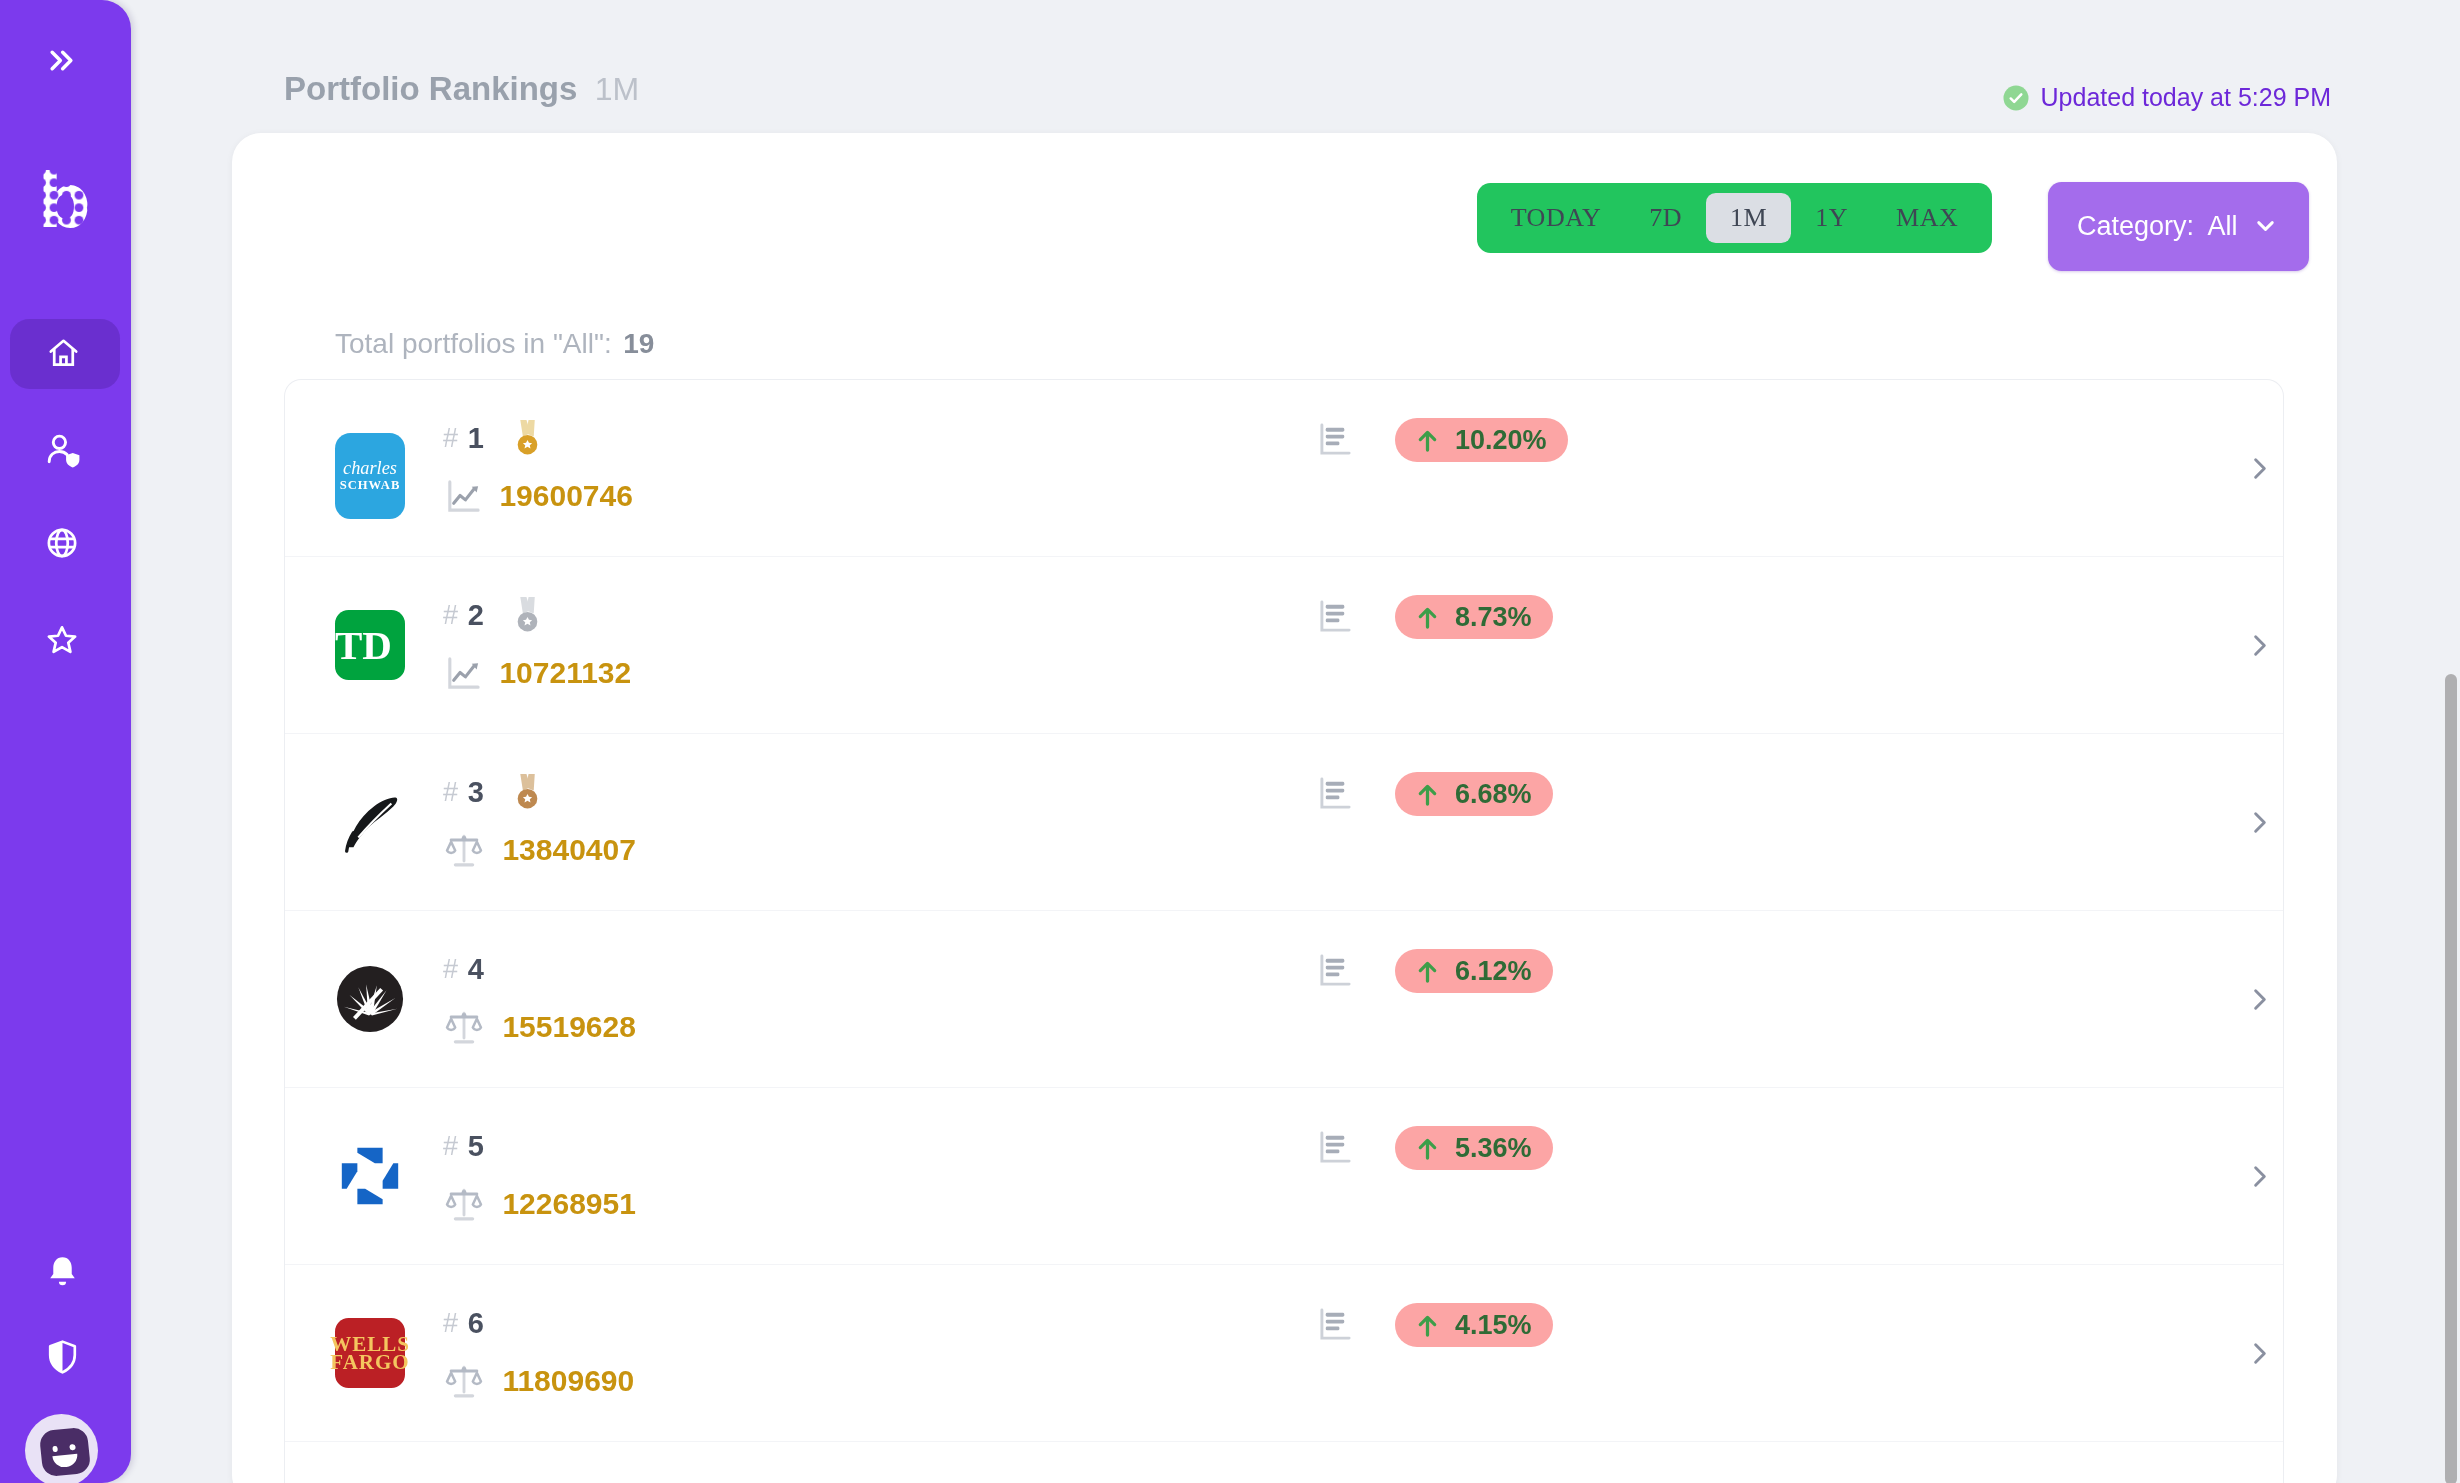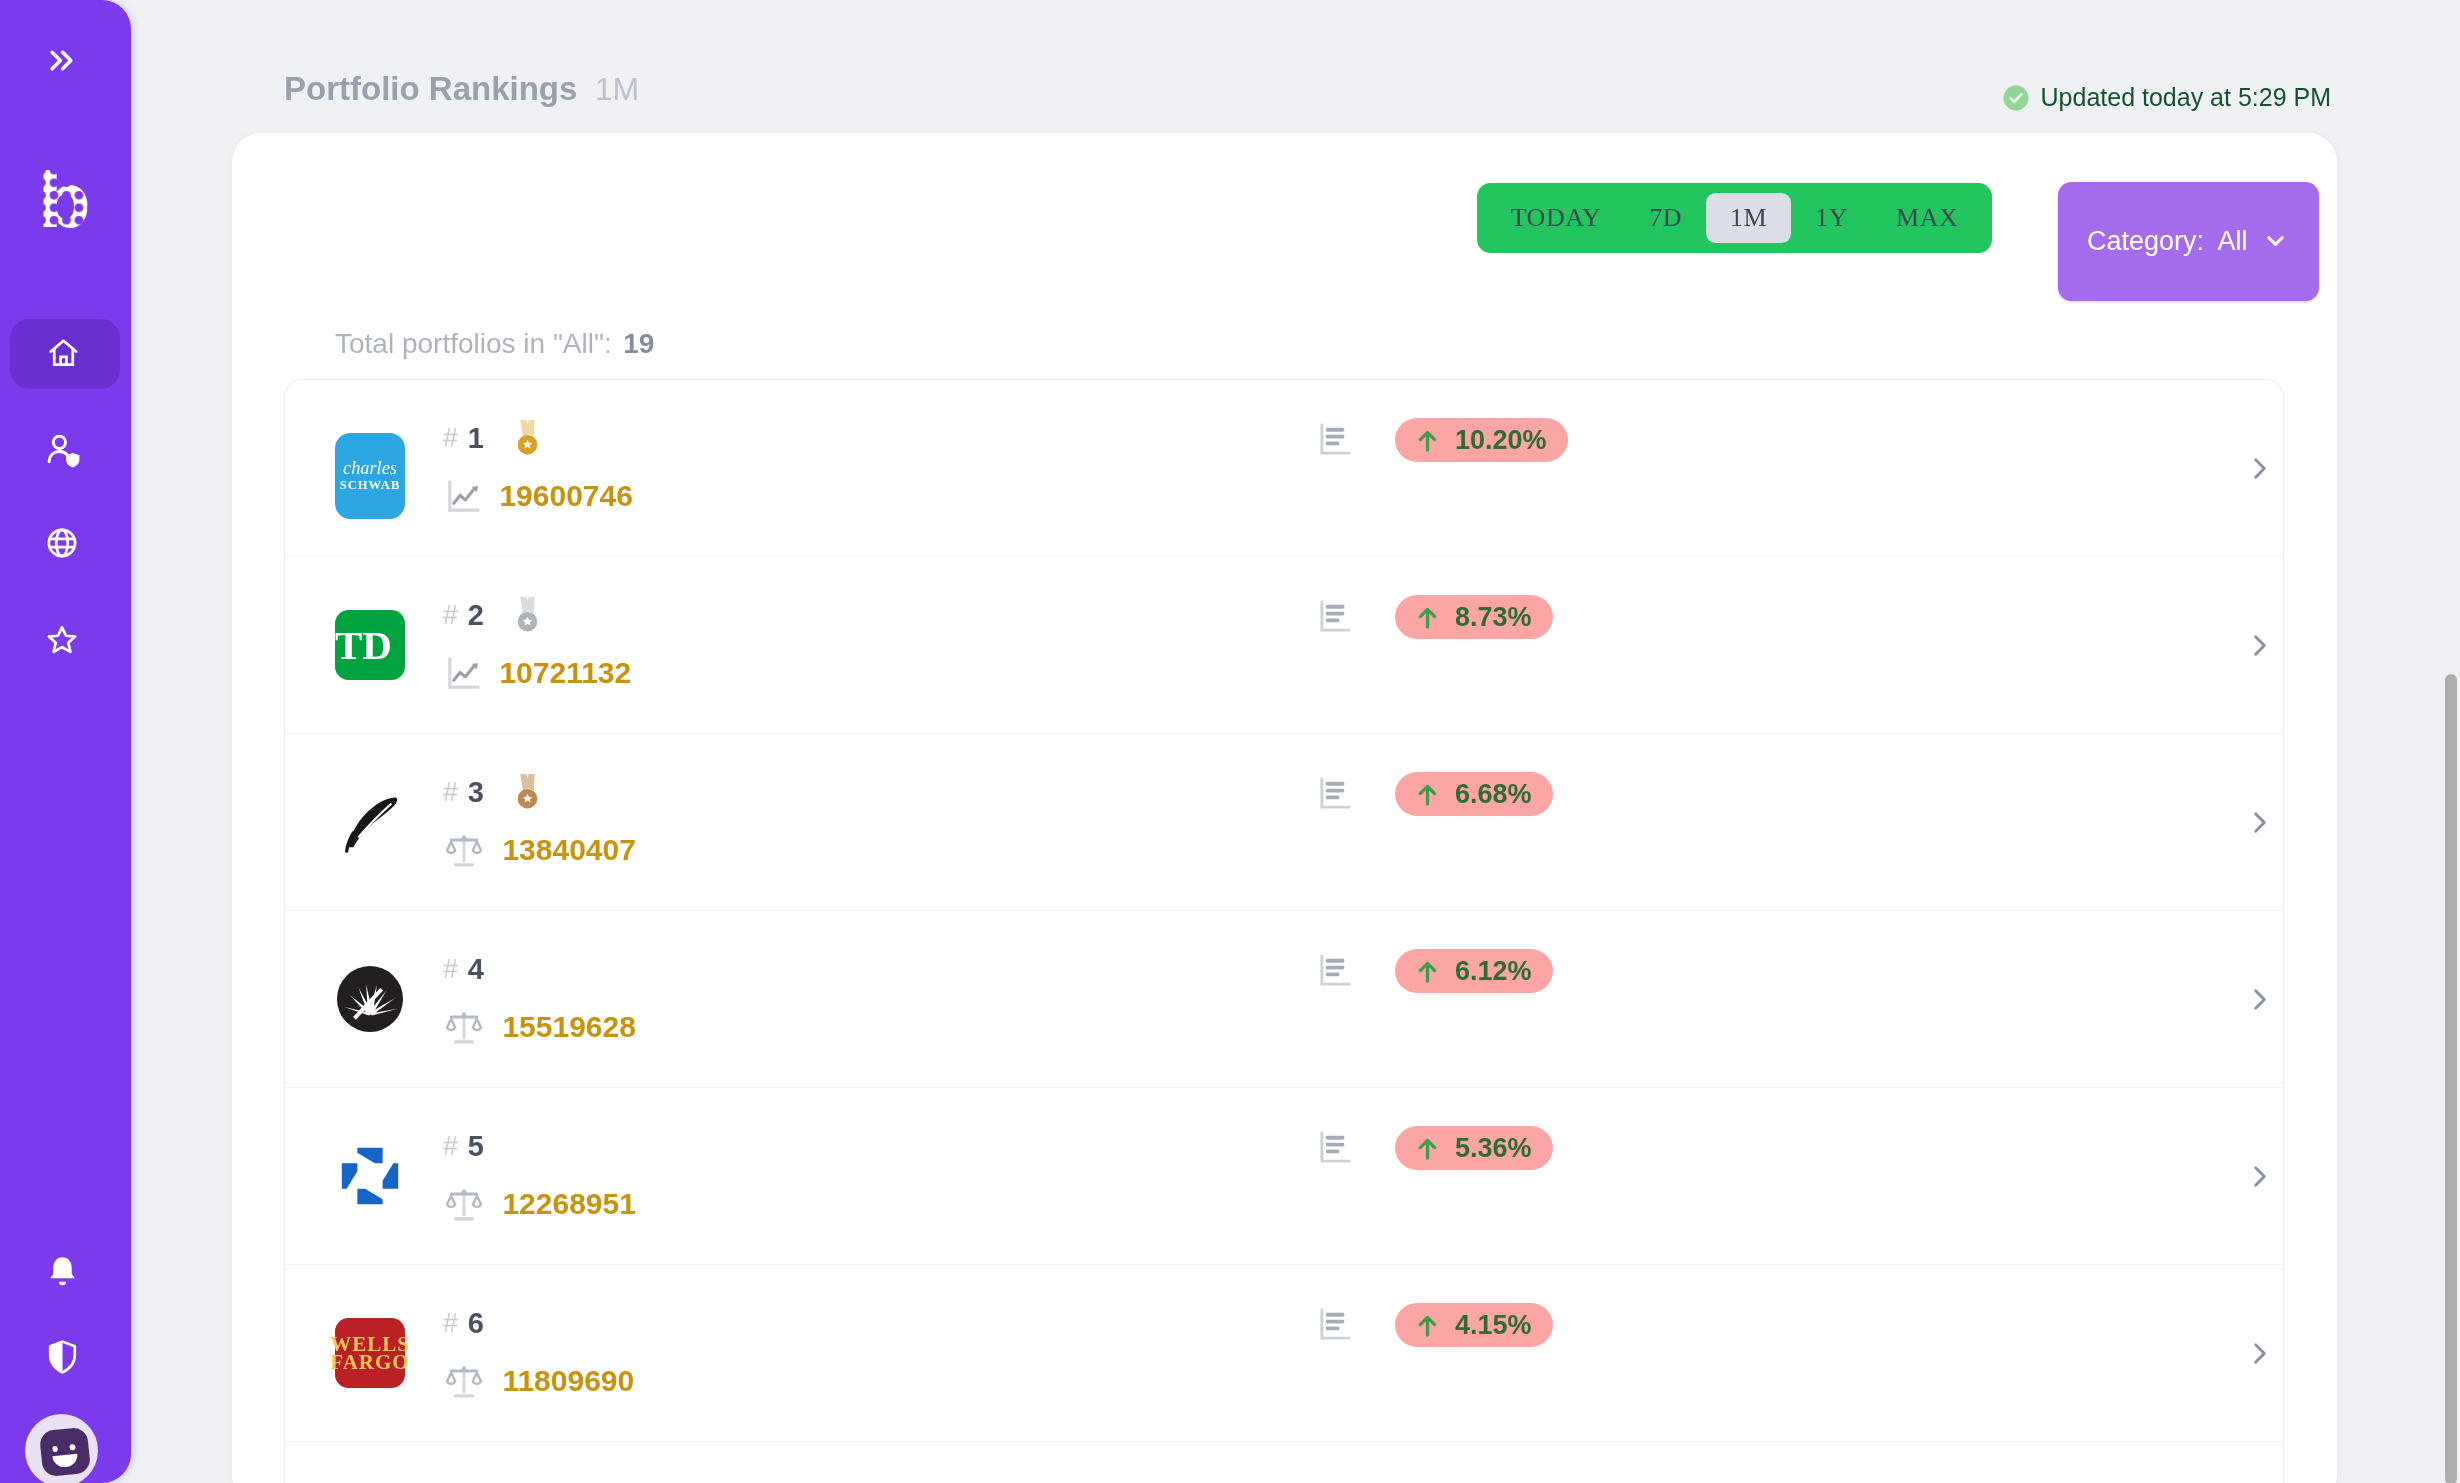--- a/index.html
+++ b/index.html
@@ -18,34 +18,34 @@
                 border-radius:14.5px;transform:rotate(-6deg);}
   .avatar .eye{position:absolute;top:16.4px;width:5.8px;height:5.8px;border-radius:50%;background:#fff;}
   .avatar .eye.l{left:11.6px}.avatar .eye.r{left:29px}
   .avatar .mouth{position:absolute;left:10.6px;top:26px;width:25px;height:11.6px;background:#fff;
                  border-radius:0 0 12.6px 12.6px;}
 
   
   .page-title{position:absolute;left:284px;top:70px;font-size:33px;font-weight:700;color:#99A1AC;}
   .page-title .period{font-weight:400;color:#BCC1CA;margin-left:17.4px;font-size:32px;}
   .updated{position:absolute;right:129px;top:83px;display:flex;align-items:center;gap:11.6px;
-           font-size:25px;color:#14532d;}
+           font-size:25px;color:#6d28d9;}
 
   
   .card{position:absolute;left:232px;top:133px;width:2105px;height:1371px;background:#fff;
         border-radius:29px;box-shadow:0 1.9px 7.7px rgba(20,24,40,.05);}
 
   .segmented{position:absolute;left:1477px;top:183px;height:70px;background:#22c55e;
              border-radius:13.5px;display:flex;align-items:center;padding:0 9.7px;font-family:Liberation Serif, serif;}
   .seg-item{font-size:26px;color:#3F4654;letter-spacing:0.5px;padding:0 24px;height:50px;
             display:flex;align-items:center;border-radius:9.7px;cursor:pointer;}
   .seg-item[data-v-selected="true"]{background:#DBDEE4;}
 
-  .category-btn{position:absolute;right:141px;top:182px;height:87px;background:#A46CEC;
-                border-radius:13.5px;display:flex;align-items:center;gap:13.5px;padding:16px 29px;
+  .category-btn{position:absolute;right:151px;top:182px;height:87px;background:#A46CEC;
+                border-radius:13.5px;display:flex;align-items:center;gap:13.5px;padding:1px 29px;
                 color:#fff;font-size:27px;cursor:pointer;box-shadow:0 1px 2.9px rgba(90,40,170,.25);}
 
   .total-line{position:absolute;left:335px;top:328px;font-size:28px;color:#AEB4BE;}
   .total-line .count{font-weight:700;color:#878E9A;margin-left:11.6px;}
 
   
   .list{position:absolute;left:284px;top:379px;width:1998px;height:1104px;background:#fff;
         border:1.9px solid #ECEEF2;border-bottom:none;border-radius:17.4px 17.4px 0 0;overflow:hidden;}
   .row{position:relative;height:176px;border-bottom:1.9px solid #F3F4F7;cursor:pointer;}
   .logo-box{position:absolute;left:50px;top:53px;width:70px;height:70px;}

